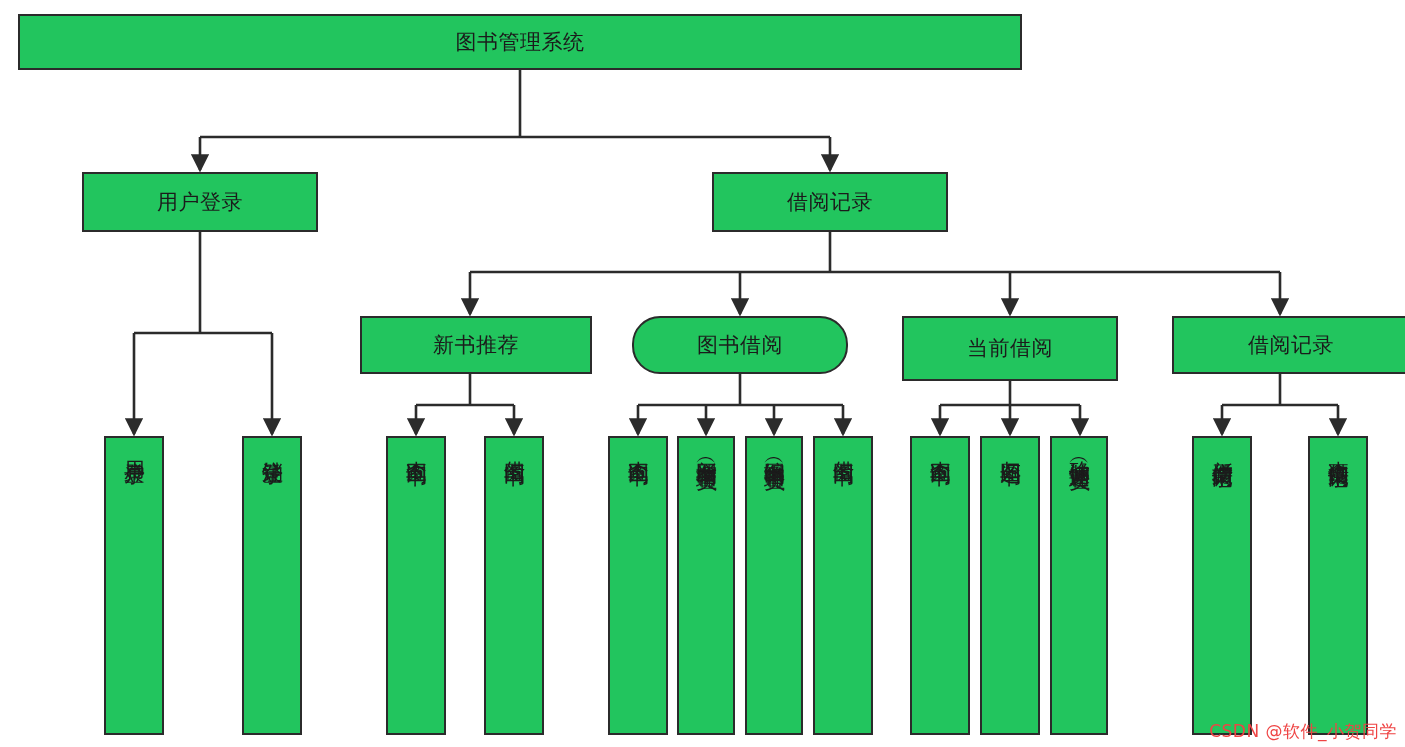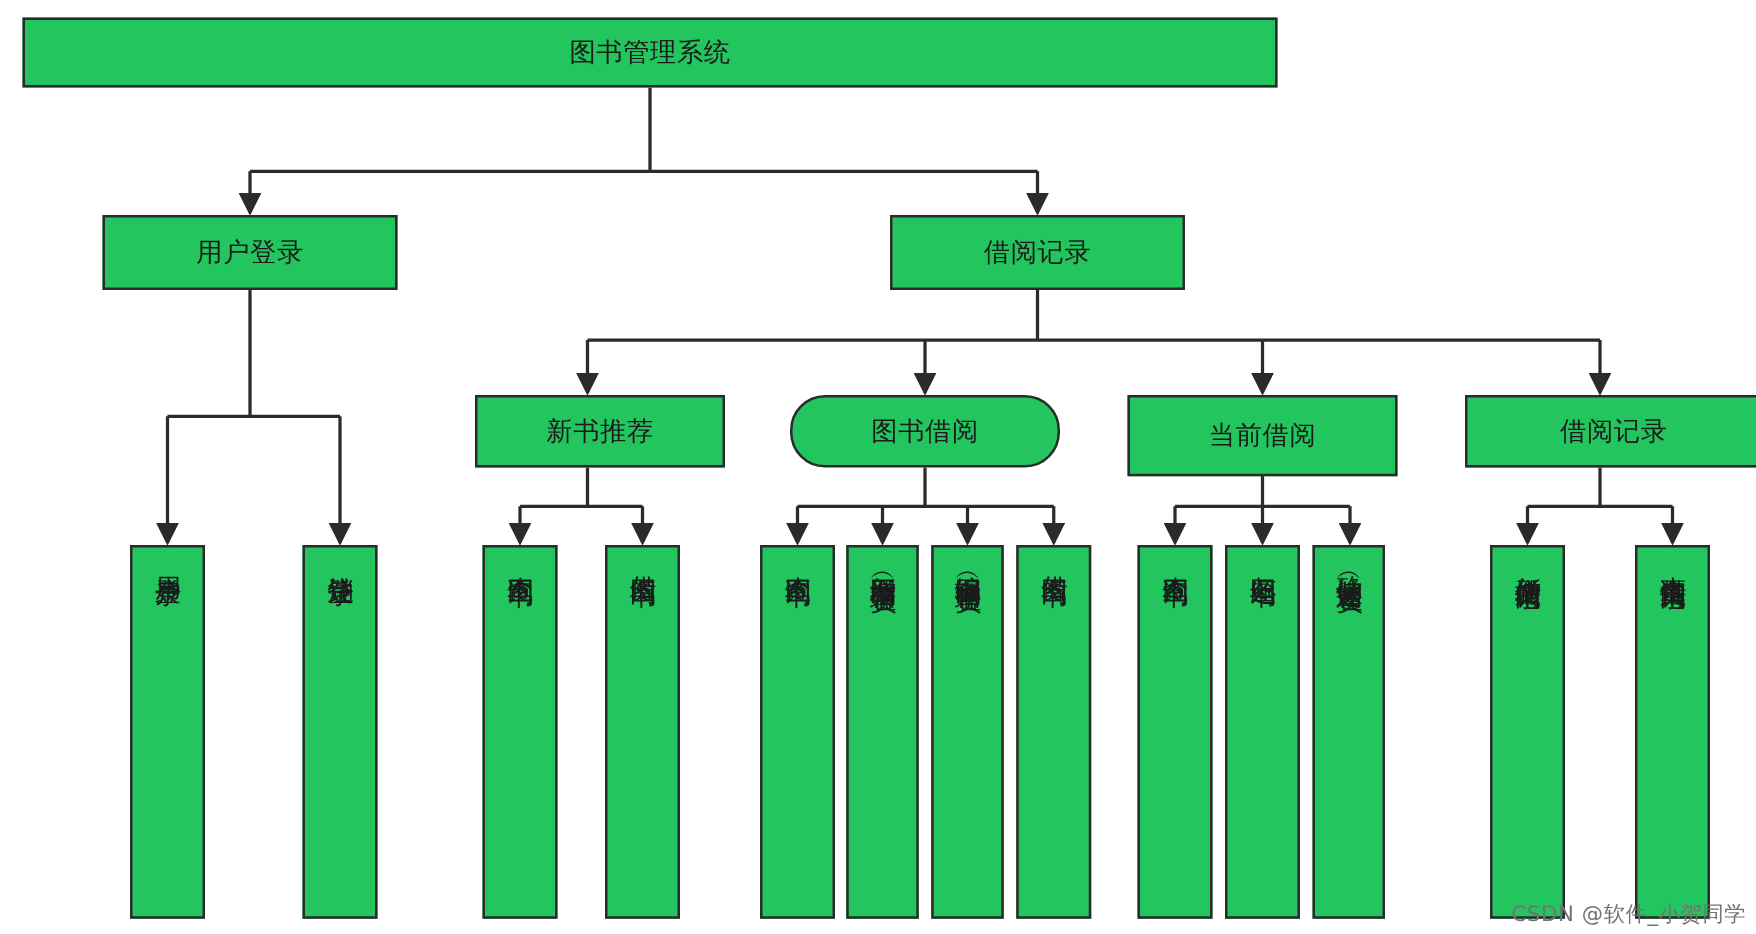--- a/index.html
+++ b/index.html
@@ -60,21 +60,21 @@
     max-height: 288px;
   }
   .node.vert.tall .label {
     max-height: 292px;
   }
   .watermark {
     position: absolute;
     right: 8px;
     bottom: 4px;
     font-size: 17px;
-    color: #737373;
+    color: #ef4444;
     letter-spacing: 0.5px;
     z-index: 5;
     white-space: nowrap;
     font-family: "DejaVu Sans", "Liberation Sans", sans-serif;
   }
 </style>
 </head>
 <body>
 
 <div id="canvas">
@@ -133,21 +133,21 @@
     <span class="label">图书管理系统</span>
   </div>
 
   <div class="node horiz" style="left:82px; top:172px; width:236px; height:60px;">
     <span class="label">用户登录</span>
   </div>
   <div class="node horiz" style="left:712px; top:172px; width:236px; height:60px;">
     <span class="label">借阅记录</span>
   </div>
 
-  <div class="node horiz" style="left:380px; top:316px; width:200px; height:58px;">
+  <div class="node horiz" style="left:360px; top:316px; width:232px; height:58px;">
     <span class="label">新书推荐</span>
   </div>
   <div class="node horiz" style="left:632px; top:316px; width:216px; height:58px;border-radius:28px;">
     <span class="label">图书借阅</span>
   </div>
   <div class="node horiz" style="left:902px; top:316px; width:216px; height:65px;">
     <span class="label">当前借阅</span>
   </div>
   <div class="node horiz" style="left:1172px; top:316px; width:238px; height:58px;">
     <span class="label">借阅记录</span>

